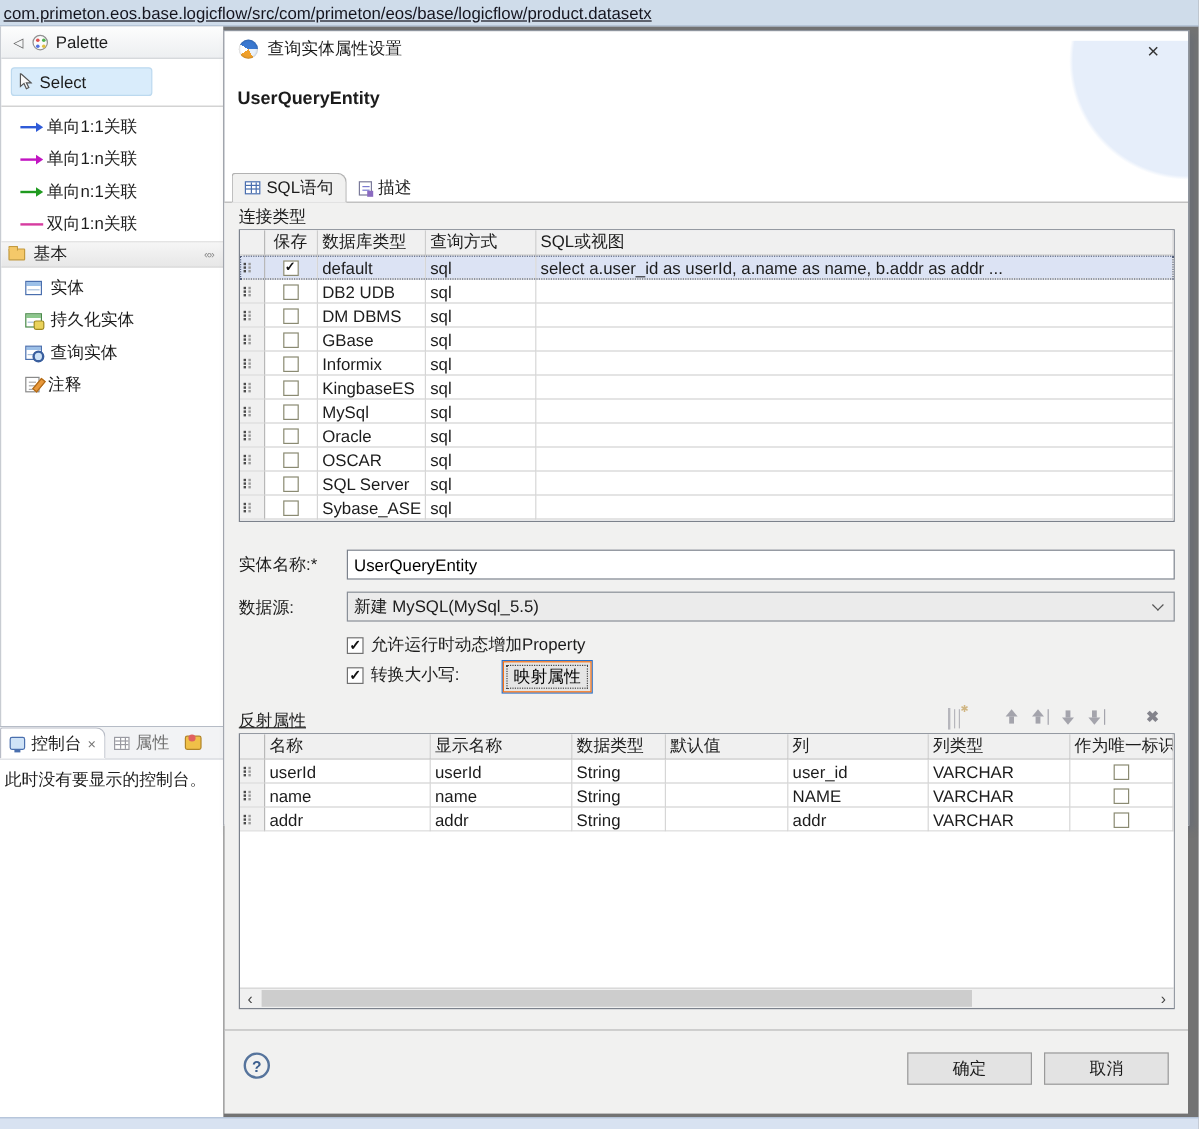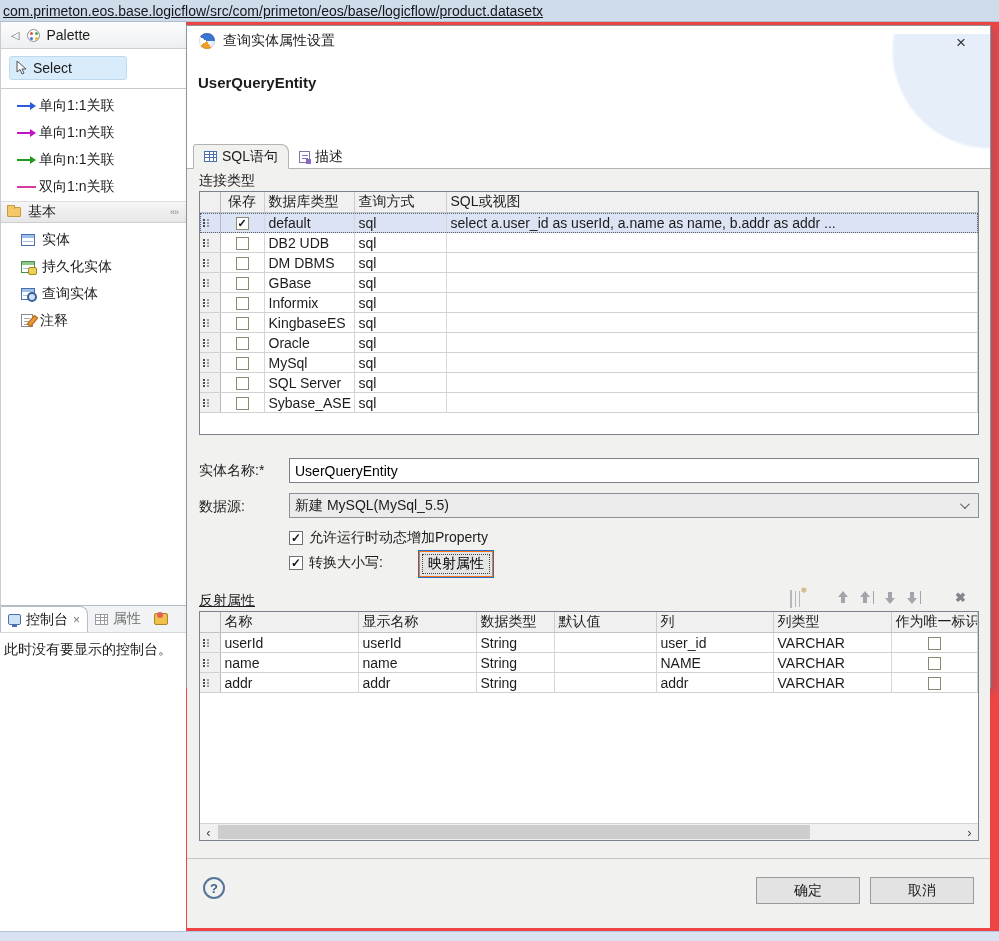--- a/index.html
+++ b/index.html
@@ -1,18 +1,18 @@
 <!DOCTYPE html>
 <html><head>
 <meta charset="utf-8">
 <style>
   * { margin:0; padding:0; box-sizing:border-box; }
   html,body { width:999px; height:941px; overflow:hidden; background:#fff;
     font-family:"Liberation Sans", sans-serif; font-size:14px; color:#1c1c1c; }
-  #screen { position:relative; width:999px; height:941px; background:#ef4444; }
+  #screen { position:relative; width:999px; height:941px; background:#737373; }
 
   
   .top-bar { position:absolute; left:0; top:0; width:999px; height:22px;
     background:#cfdcea; border-bottom:1px solid #aebfd2; display:flex; align-items:center; }
   .top-bar span { margin-left:3px; color:#15151f; text-decoration:underline; white-space:nowrap; }
 
   
   .left-panel { position:absolute; left:0; top:22px; width:186px; height:909px;
     background:#fff; border-left:1px solid #c8ccd2; overflow:hidden; }
   .pal-header { position:absolute; left:0; top:0; width:100%; height:27px;
@@ -365,28 +365,35 @@
             <tr>
               <td class="handle"><span class="handle-glyph"></span></td>
               <td class="center"><span class="cb"></span></td>
               <td>KingbaseES</td>
               <td>sql</td>
               <td></td>
             </tr>
             <tr>
               <td class="handle"><span class="handle-glyph"></span></td>
               <td class="center"><span class="cb"></span></td>
+              <td>MySql</td>
+              <td>sql</td>
+              <td></td>
+            </tr>
+            <tr>
+              <td class="handle"><span class="handle-glyph"></span></td>
+              <td class="center"><span class="cb"></span></td>
               <td>Oracle</td>
               <td>sql</td>
               <td></td>
             </tr>
             <tr>
               <td class="handle"><span class="handle-glyph"></span></td>
               <td class="center"><span class="cb"></span></td>
-              <td>MySql</td>
+              <td>OSCAR</td>
               <td>sql</td>
               <td></td>
             </tr>
             <tr>
               <td class="handle"><span class="handle-glyph"></span></td>
               <td class="center"><span class="cb"></span></td>
               <td>SQL Server</td>
               <td>sql</td>
               <td></td>
             </tr>

